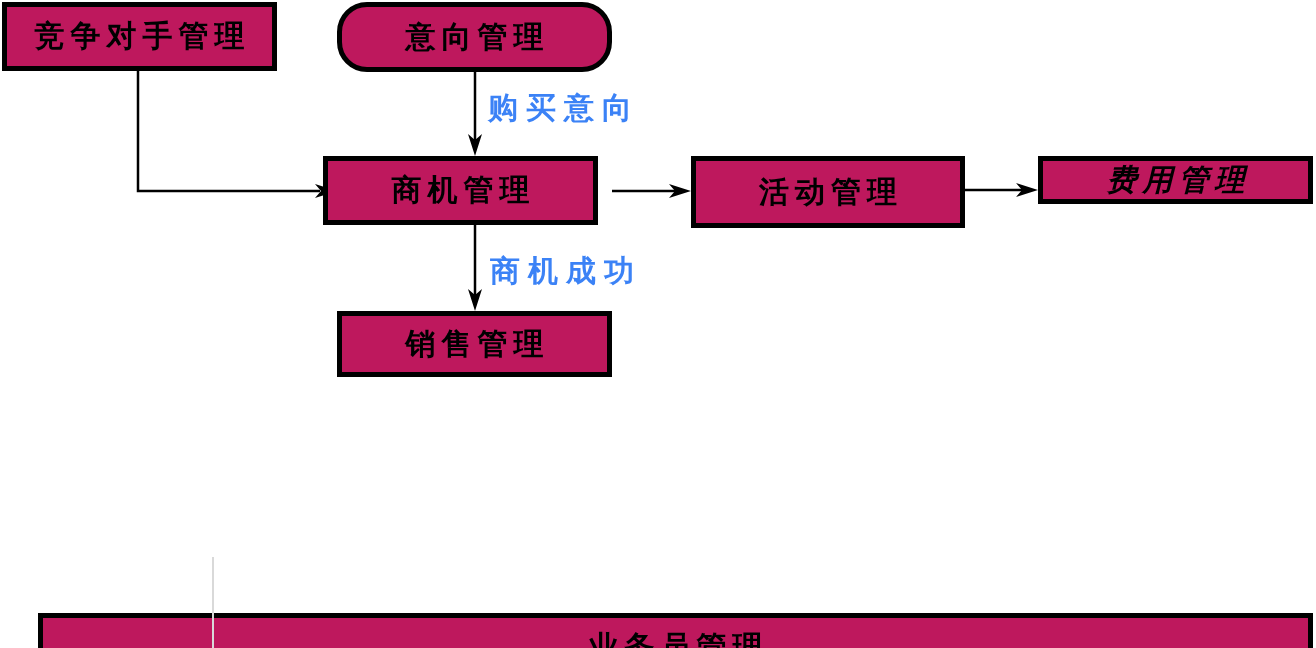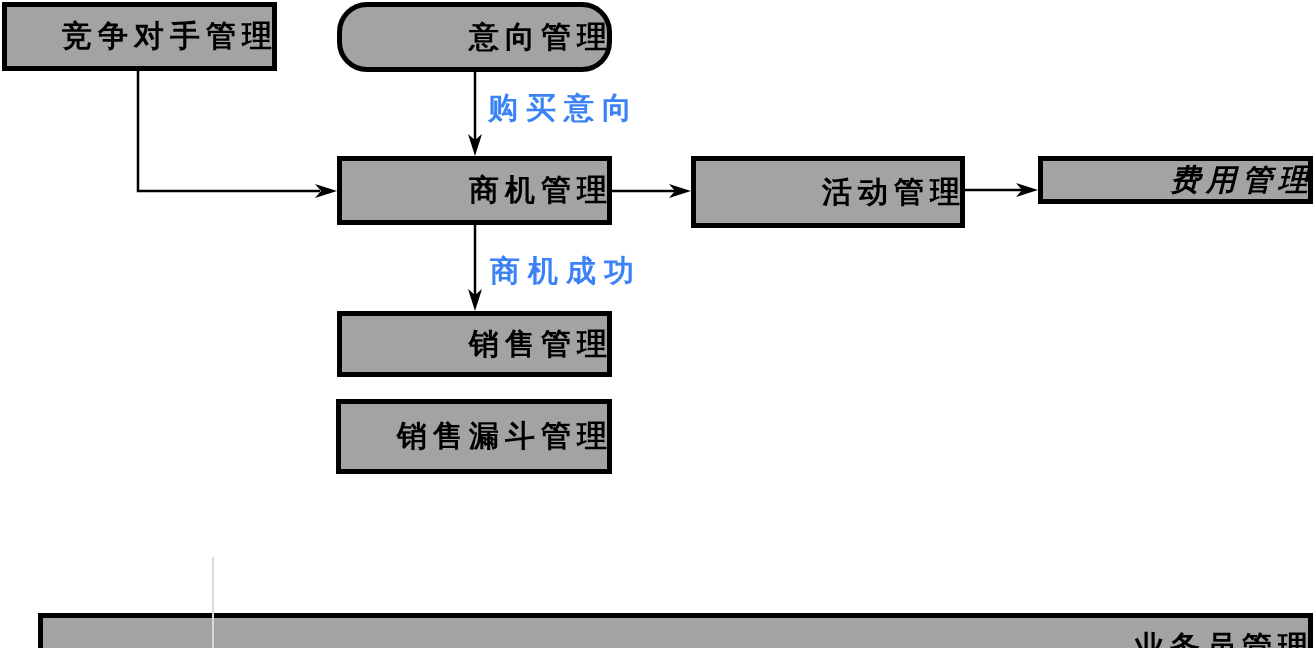--- a/index.html
+++ b/index.html
@@ -12,24 +12,24 @@
     width: 1316px;
     height: 648px;
     background: #ffffff;
     font-family: "Liberation Serif", "DejaVu Serif", serif;
     overflow: hidden;
   }
   .node {
     position: absolute;
     box-sizing: border-box;
     border: 5px solid #000000;
-    background: #a3a3a3;
+    background: #be185d;
     display: flex;
     align-items: center;
-    justify-content: flex-end;
+    justify-content: center;
     z-index: 2;
   }
   .node .label {
     font-size: 30px;
     font-weight: bold;
     color: #000000;
     letter-spacing: 6px;
     margin-right: -6px;
     white-space: nowrap;
   }
@@ -72,39 +72,36 @@
 <div class="canvas">
 
   <div class="node" style="left:2px; top:2px; width:275px; height:69px;">
     <span class="label">竞争对手管理</span>
   </div>
 
   <div class="node" style="left:337px; top:2px; width:275px; height:70px;border-radius:30px;">
     <span class="label">意向管理</span>
   </div>
 
-  <div class="node" style="left:337px; top:156px; width:275px; height:69px;">
+  <div class="node" style="left:323px; top:156px; width:275px; height:69px;">
     <span class="label">商机管理</span>
   </div>
 
   <div class="node" style="left:691px; top:156px; width:274px; height:72px;">
     <span class="label">活动管理</span>
   </div>
 
   <div class="node" style="left:1038px; top:156px; width:275px; height:48px;font-style:italic;">
     <span class="label">费用管理</span>
   </div>
 
   <div class="node" style="left:337px; top:311px; width:275px; height:66px;">
     <span class="label">销售管理</span>
   </div>
 
-  <div class="node" style="left:336px; top:399px; width:276px; height:75px;">
-    <span class="label">销售漏斗管理</span>
-  </div>
 
 
   <div class="node" style="left:38px; top:575px; width:1275px; height:69px;margin-top:38px;">
     <span class="label">业务员管理</span>
   </div>
 
   <div class="edge-label" style="left:488px; top:88px;">购买意向</div>
 
   <div class="edge-label" style="left:490px; top:251px;">商机成功</div>
 

